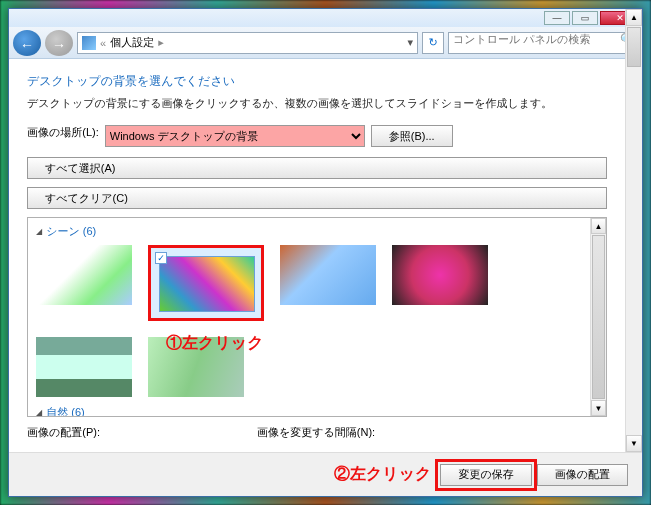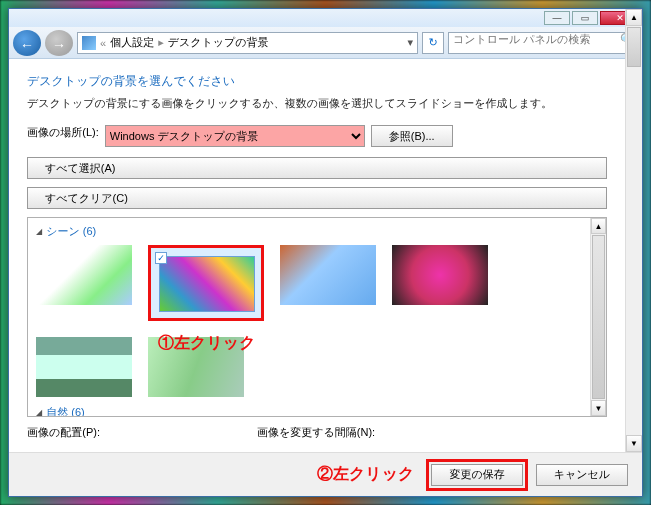--- a/index.html
+++ b/index.html
@@ -40,26 +40,26 @@
   .thumbrow { display: flex; gap: 16px; flex-wrap: wrap; margin-bottom: 8px; }
   .thumb { width: 96px; height: 60px; background: #ddd; position: relative; }
   .thumb.sel-wrap { width: 116px; height: 76px; padding: 8px; border: 3px solid #e11; background: #dbeeff; }
   .thumb.sel-wrap .thumb-inner { width: 96px; height: 56px; background: linear-gradient(45deg,#6c3,#39c,#c3c,#fc3,#3c9); border: 1px solid #6aa0d8; }
   .thumb.sel-wrap .cb { position: absolute; left: 4px; top: 4px; width: 12px; height: 12px; background: #fff; border: 1px solid #6aa0d8; font-size: 9px; color: #06c; display: flex; align-items: center; justify-content: center; }
   .t1 { background: linear-gradient(135deg,#fff 40%,#8e8,#acf); }
   .t3 { background: linear-gradient(135deg,#c63,#9cf 40%,#6ae); }
   .t4 { background: radial-gradient(circle,#e3a,#c36,#222); }
   .t5 { background: linear-gradient(#7a9 30%,#cfe 30%,#cfe 70%,#586 70%); }
   .t6 { background: linear-gradient(110deg,#beb,#8c8,#acb); }
-  .anno1 { position: absolute; left: 149px; top: 324px; color: #e11; font-size: 16px; font-weight: bold; text-align: right; }
+  .anno1 { position: absolute; left: 157px; top: 324px; color: #e11; font-size: 16px; font-weight: bold; text-align: right; }
   
   .botlabels { display: flex; margin-top: 8px; font-size: 11px; }
   .botlabels > div:first-child { width: 230px; }
   
-  .footer { position: absolute; bottom: 0; left: 0; right: 0; height: 44px; background: #f0f0f0; border-top: 1px solid #ddd; display: flex; align-items: center; justify-content: flex-end; padding: 0 14px; gap: 8px; }
+  .footer { position: absolute; bottom: 0; left: 0; right: 0; height: 44px; background: #f0f0f0; border-top: 1px solid #ddd; display: flex; align-items: center; justify-content: flex-end; padding: 0 14px; }
   .anno2 { color: #e11; font-size: 16px; font-weight: bold; margin-right: 4px; }
   .savebtn-wrap { border: 3px solid #e11; padding: 2px; }
   .scrollspacer { position:absolute; right:0; top:0; bottom:44px; width:17px; background:#f0f0f0; border-left:1px solid #ddd; display:flex; flex-direction:column;}
   .scrollspacer .sarrow{height:17px;}
   .scrollspacer .strackmid{flex:1;}
   .scrollspacer .sthumb2{height:40px;margin:1px;background:linear-gradient(#e6e6e6,#ccc);border:1px solid #bbb;}
 </style>
 </head>
 <body>
 
@@ -74,21 +74,20 @@
   </div>
 
   <div class="navbar">
     <div class="navbtn">←</div>
     <div class="navbtn disabled">→</div>
     <div class="addrbar">
       <span class="addr-icon"></span>
       <span class="addr-sep">«</span>
       <span>個人設定</span>
       <span class="addr-sep">▸</span>
-      <span>デスクトップの背景</span>
       <span class="addr-drop">▾</span>
     </div>
     <div class="refresh">↻</div>
     <div class="searchbox">
       <input placeholder="コントロール パネルの検索" style="">
       <span class="sicon">🔍</span>
     </div>
   </div>
 
   <div class="scrollspacer">
@@ -150,16 +149,16 @@
     </div>
   </div>
 
   <div class="anno1">①左クリック</div>
 
   <div class="footer">
     <span class="anno2">②左クリック</span>
     <span class="savebtn-wrap">
       <button class="btn">変更の保存</button>
     </span>
-    <button class="btn">キャンセル</button>
+    <button class="btn">画像の配置</button>
   </div>
 
 </div>
 
 </body></html>

